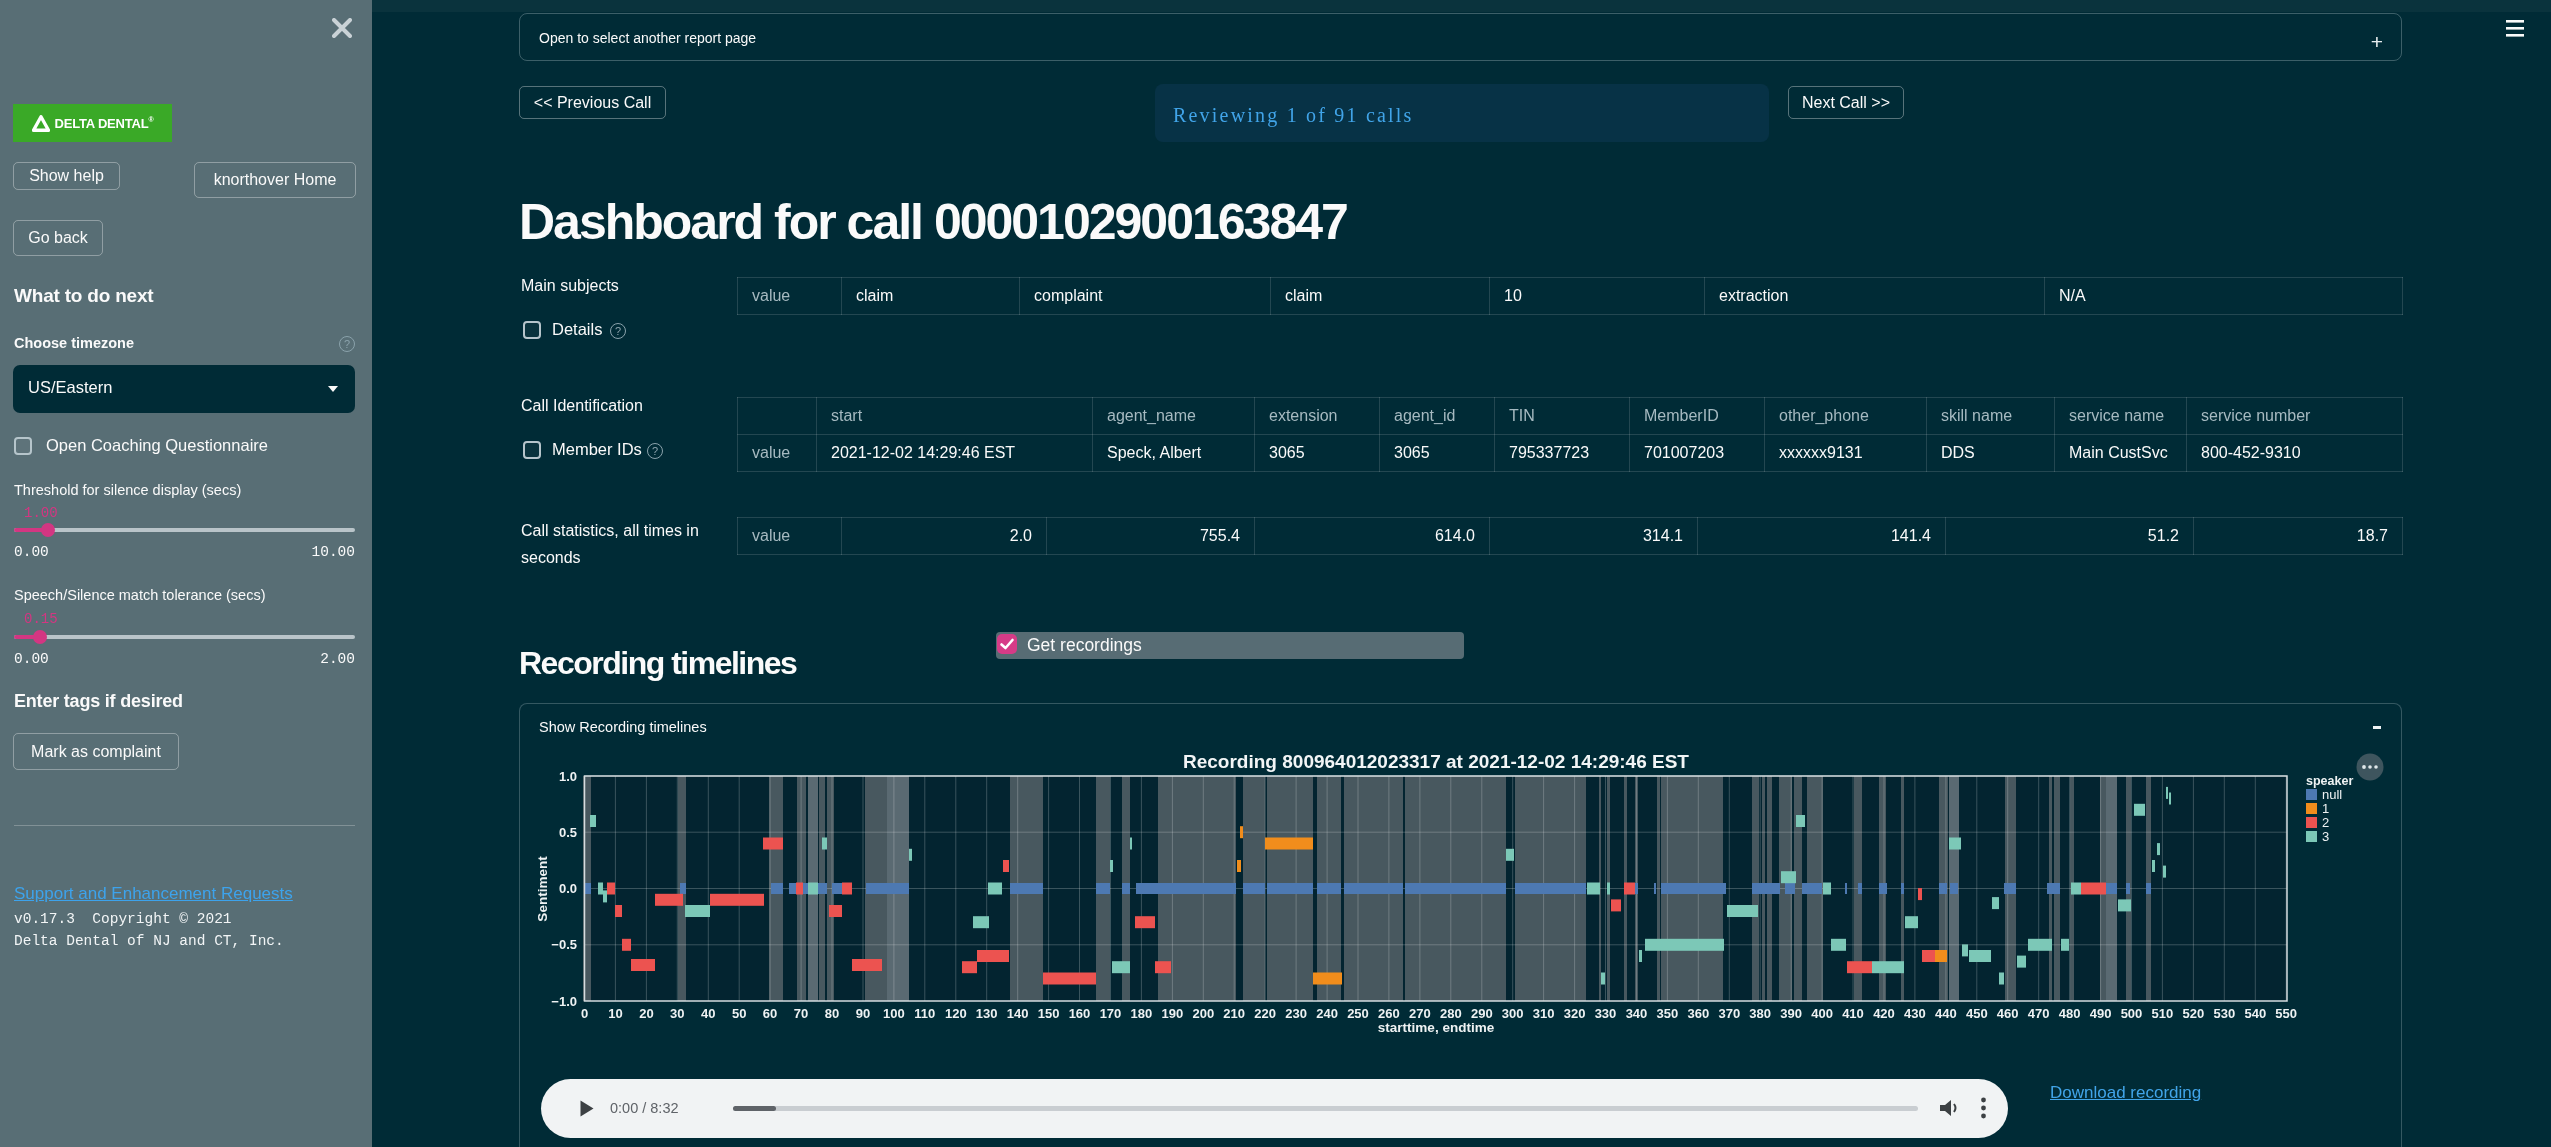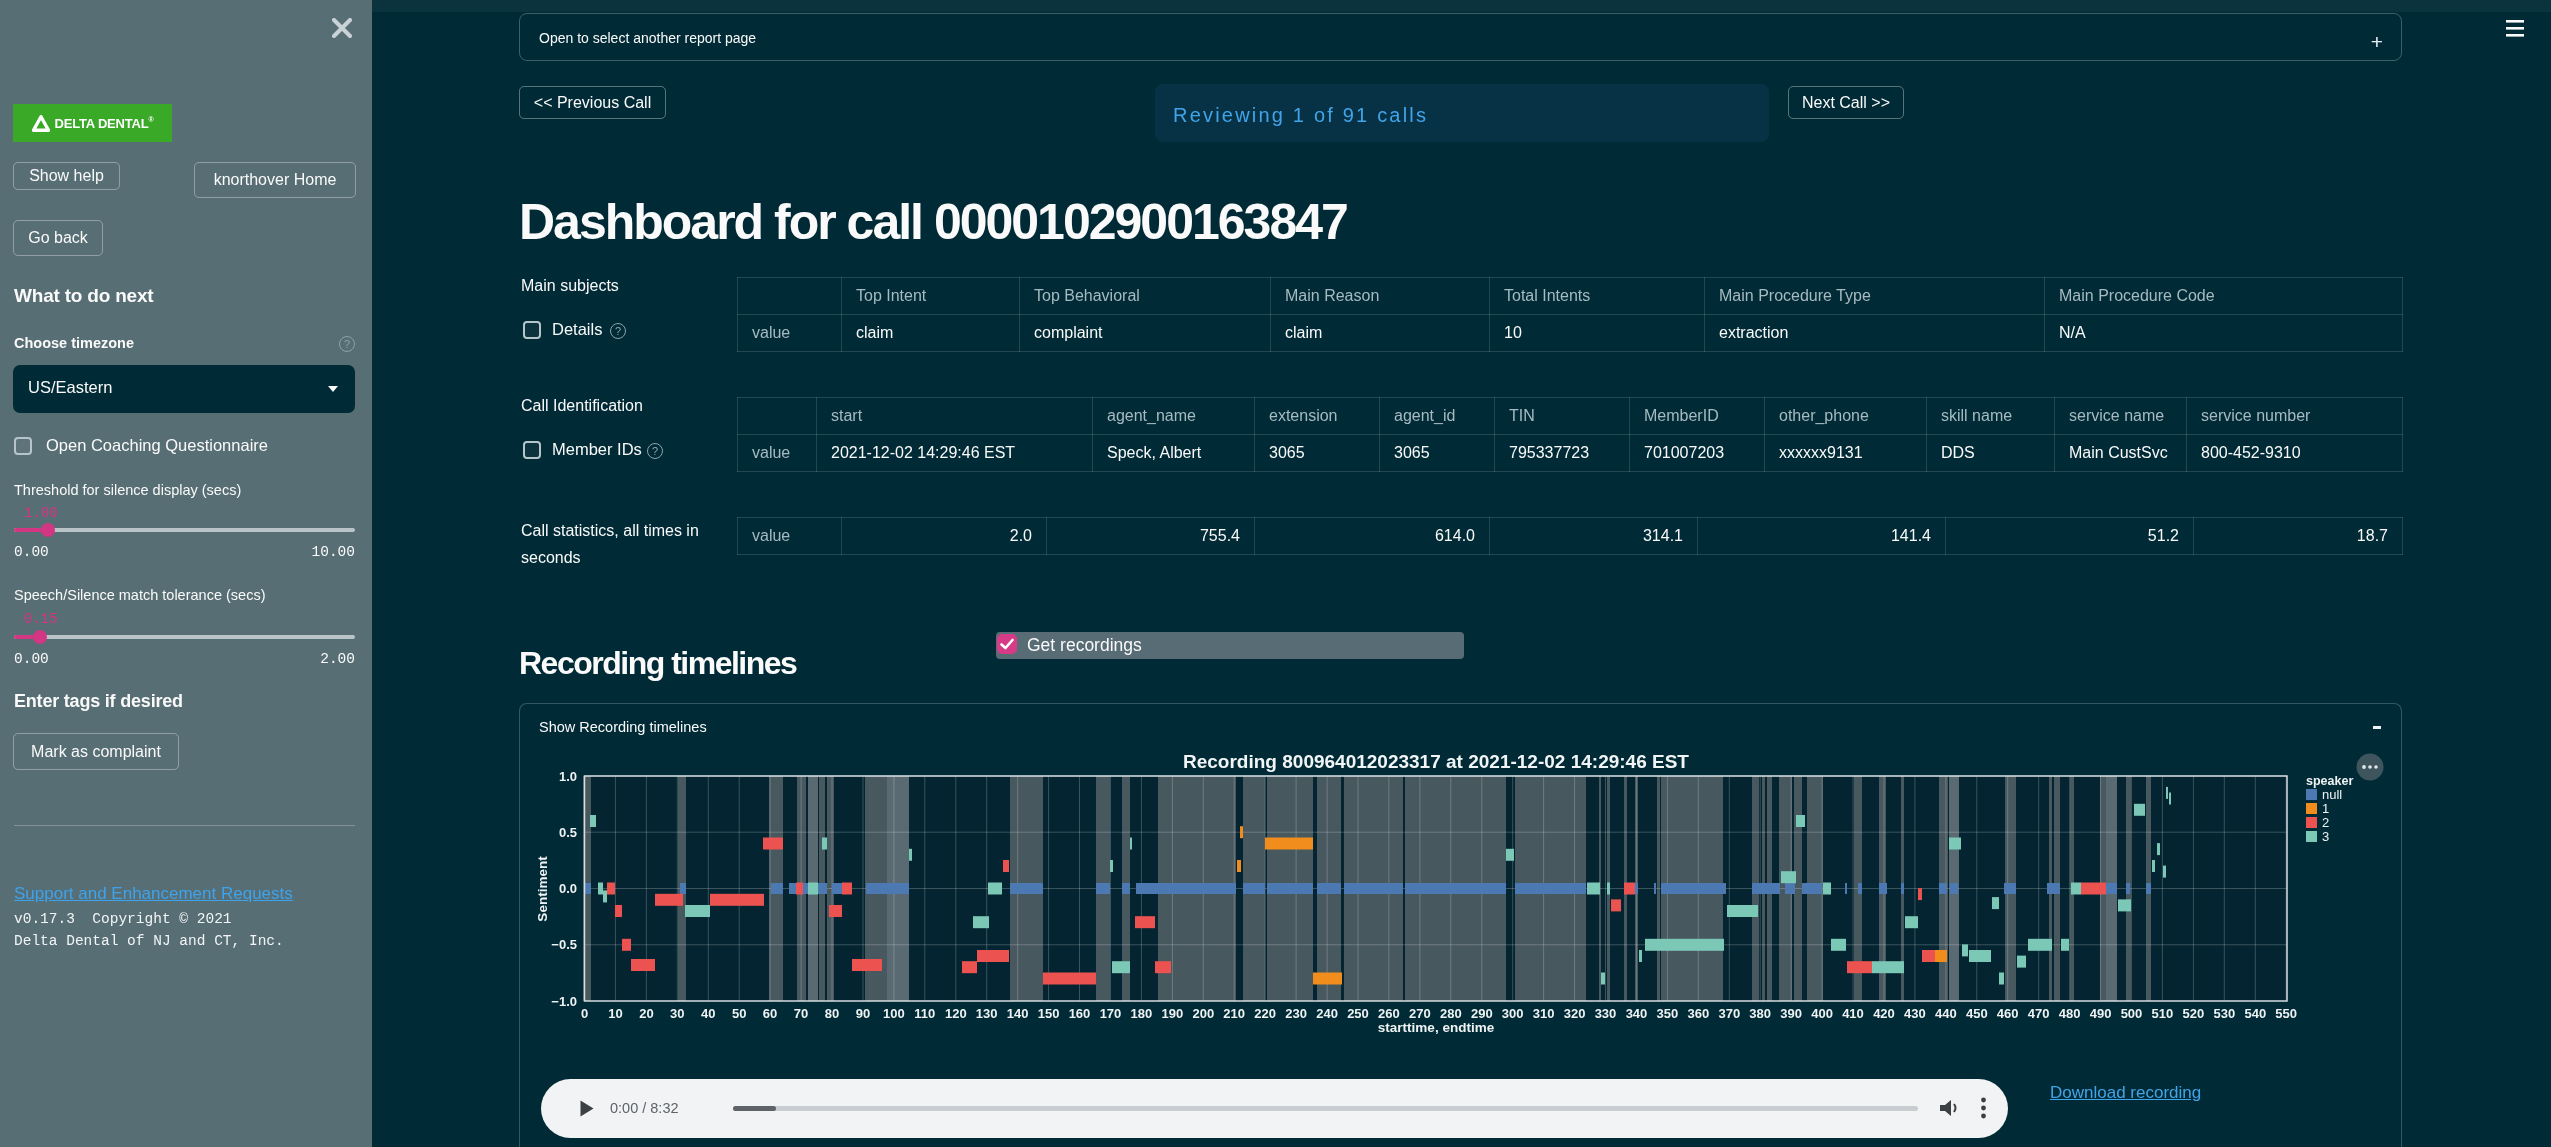--- a/index.html
+++ b/index.html
@@ -88,21 +88,21 @@
   <span class="abs" style="right:18px;top:16px;font-size:21px;font-weight:300;color:#e6ecee;">+</span>
 </div>
 <svg class="abs" style="left:2506px;top:20px" width="18" height="17" viewBox="0 0 18 17">
   <rect x="0" y="0" width="18" height="2.6" fill="#fafafa"></rect>
   <rect x="0" y="7" width="18" height="2.6" fill="#fafafa"></rect>
   <rect x="0" y="14" width="18" height="2.6" fill="#fafafa"></rect>
 </svg>
 
 <div class="btn" style="left:519px;top:86px;width:147px;height:33px;">&lt;&lt; Previous Call</div>
 <div class="abs" style="left:1155px;top:84px;width:614px;height:58px;background:#073246;border-radius:8px;">
-  <span class="abs" style="left:18px;top:20px;font-size:20px;letter-spacing:2.2px;color:#41a4e8;">Reviewing 1 of 91 calls</span>
+  <span class="abs" style="left:18px;top:20px;font-size:20px;letter-spacing:2.2px;color:#41a4e8;font-family:Liberation Serif, serif;">Reviewing 1 of 91 calls</span>
 </div>
 <div class="btn" style="left:1788px;top:86px;width:116px;height:33px;">Next Call &gt;&gt;</div>
 
 <div class="abs" style="left:519px;top:193px;font-size:50px;font-weight:bold;letter-spacing:-2px;">Dashboard for call 0000102900163847</div>
 
 <div class="abs" style="left:521px;top:277px;font-size:16px;">Main subjects</div>
 <div class="cbx" style="left:523px;top:321px;"></div>
 <div class="abs" style="left:552px;top:320px;font-size:16.5px;">Details</div>
 <div class="qm" style="left:610px;top:323px;">?</div>
 
@@ -117,29 +117,20 @@
   <colgroup>
       <col style="width:104px">
       <col style="width:178px">
       <col style="width:251px">
       <col style="width:219px">
       <col style="width:215px">
       <col style="width:340px">
       <col style="width:358px">
     </colgroup>
   <tbody>
-      <tr>
-        <th></th>
-        <th>Top Intent</th>
-        <th>Top Behavioral</th>
-        <th>Main Reason</th>
-        <th>Total Intents</th>
-        <th>Main Procedure Type</th>
-        <th>Main Procedure Code</th>
-      </tr>
   <tr>
         <td style="color:#a6bac1">value</td>
         <td>claim</td>
         <td>complaint</td>
         <td>claim</td>
         <td>10</td>
         <td>extraction</td>
         <td>N/A</td>
       </tr>
 </tbody>

